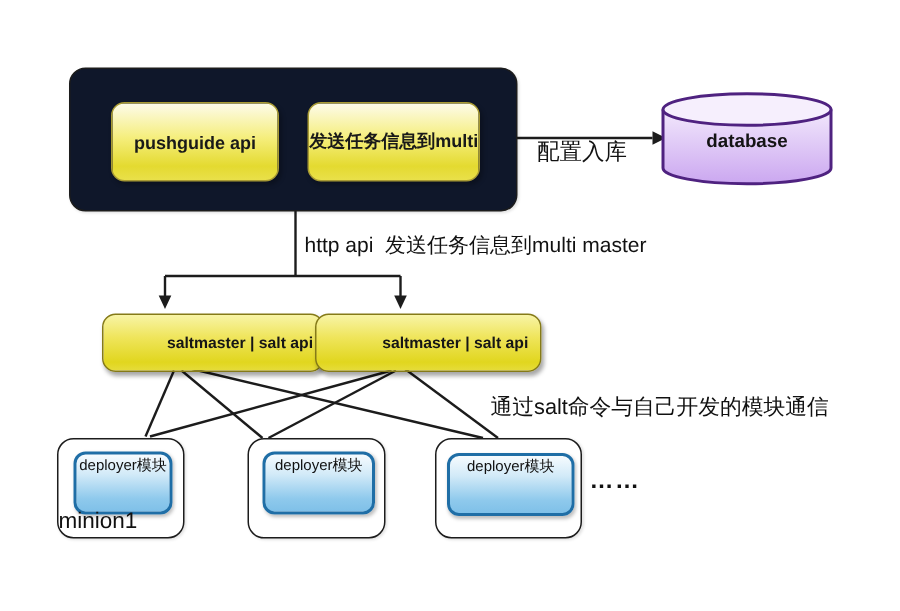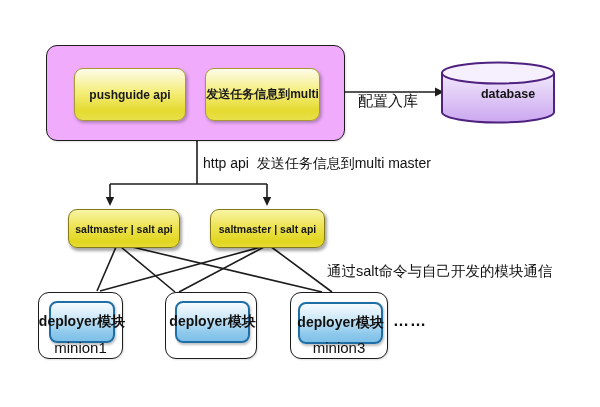--- a/index.html
+++ b/index.html
@@ -6,73 +6,73 @@
   .stage{
     position:relative;width:600px;height:407px;background:#ffffff;
     font-family:"Liberation Sans","DejaVu Sans",sans-serif;
     color:#1a1a1a;overflow:hidden;
   }
   .stage svg.connectors{position:absolute;left:0;top:0;width:600px;height:407px;}
 
   
   .group-box{
     position:absolute;left:46px;top:45px;width:297px;height:94px;
-    background:#f0abfc;border:1.6px solid #1c1c1c;border-radius:11px;
+    background:#0f172a;border:1.6px solid #1c1c1c;border-radius:11px;
     box-shadow:1px 1px 2px rgba(0,0,0,.12);
   }
   
   .ynode{
     position:absolute;display:flex;align-items:center;justify-content:center;
     background:linear-gradient(180deg,#fdfbea 0%,#f5ee7c 45%,#e4da30 82%,#e9e04a 100%);
     border:1.6px solid #a89a33;border-radius:9px;
     box-shadow:1.5px 2px 3px rgba(0,0,0,.25);
     font-weight:bold;font-size:12px;color:#191919;
   }
   .ynode.api{left:27px;top:22px;width:110px;height:51px;}
   .ynode.frontend{left:158px;top:22px;width:113px;height:51px;}
 
   .master{
     position:absolute;display:flex;align-items:center;justify-content:center;
     background:linear-gradient(180deg,#f8f4a6 0%,#efe55c 40%,#e1d61e 85%,#e6dc3a 100%);
     border:1.6px solid #857a18;border-radius:9px;
     box-shadow:1.5px 2.5px 3px rgba(0,0,0,.35);
-    font-weight:bold;font-size:10.5px;color:#161616;white-space:nowrap;
+    font-weight:bold;font-size:10.5px;color:#161616;white-space:nowrap;padding-left:36px;
   }
   .master.m1{left:68px;top:209px;width:110px;height:37px;}
   .master.m2{left:210px;top:209px;width:113px;height:37px;}
 
   
   .lbl{position:absolute;white-space:pre;color:#111;}
   .lbl.db-arrow{left:358px;top:73px;font-size:15px;margin-top:19px;}
   .lbl.http{left:203px;top:155px;font-size:14px;}
   .lbl.salt-note{left:327px;top:262px;font-size:14.5px;}
   .lbl.dots{left:393px;top:312px;font-size:16px;font-weight:bold;letter-spacing:1px;}
 
   
   .db{position:absolute;left:440px;top:61px;width:116px;height:64px;}
   .db .db-label{
-    position:absolute;left:10px;top:26px;width:116px;text-align:center;
+    position:absolute;left:0;top:26px;width:116px;text-align:center;
     font-weight:bold;font-size:12.5px;color:#141414;
   }
 
   
   .minion{
     position:absolute;top:292px;height:65px;background:#fff;
     border:1.6px solid #1c1c1c;border-radius:11px;
     box-shadow:1px 1px 2px rgba(0,0,0,.12);
   }
   .minion .module{
-    position:absolute;display:flex;align-items:center;justify-content:center;
+    position:absolute;display:flex;justify-content:center;
     background:linear-gradient(180deg,#f6fbfe 0%,#d2eaf8 35%,#8ec9ec 78%,#7fc0e8 100%);
     border:2px solid #1f6ea6;border-radius:8px;
     box-shadow:1px 1.5px 2.5px rgba(0,0,0,.25);
-    font-weight:bold;font-size:14px;color:#111;white-space:nowrap;
+    font-weight:normal;font-size:10px;color:#111;white-space:nowrap;
   }
   .minion .mname{
-    position:absolute;left:0;bottom:2px;width:100%;text-align:center;
+    position:absolute;left:0;bottom:2px;width:100%;text-align:left;
     font-size:15px;color:#111;
   }
   .minion.n1{left:38px;width:83px;}
   .minion.n1 .module{left:10px;top:8px;width:62px;height:38px;}
   .minion.n2{left:165px;width:90px;}
   .minion.n2 .module{left:9px;top:8px;width:71px;height:38px;}
   .minion.n3{left:290px;width:96px;}
   .minion.n3 .module{left:7px;top:9px;width:81px;height:38px;}
 </style>
 </head>
@@ -150,18 +150,17 @@
   <div class="minion n2">
     <div class="module">
       <span>deployer模块</span>
     </div>
   </div>
 
   <div class="minion n3">
     <div class="module">
       <span>deployer模块</span>
     </div>
-    <div class="mname">minion3</div>
   </div>
 
   <div class="lbl dots">……</div>
 
 </div>
 
 </body></html>

